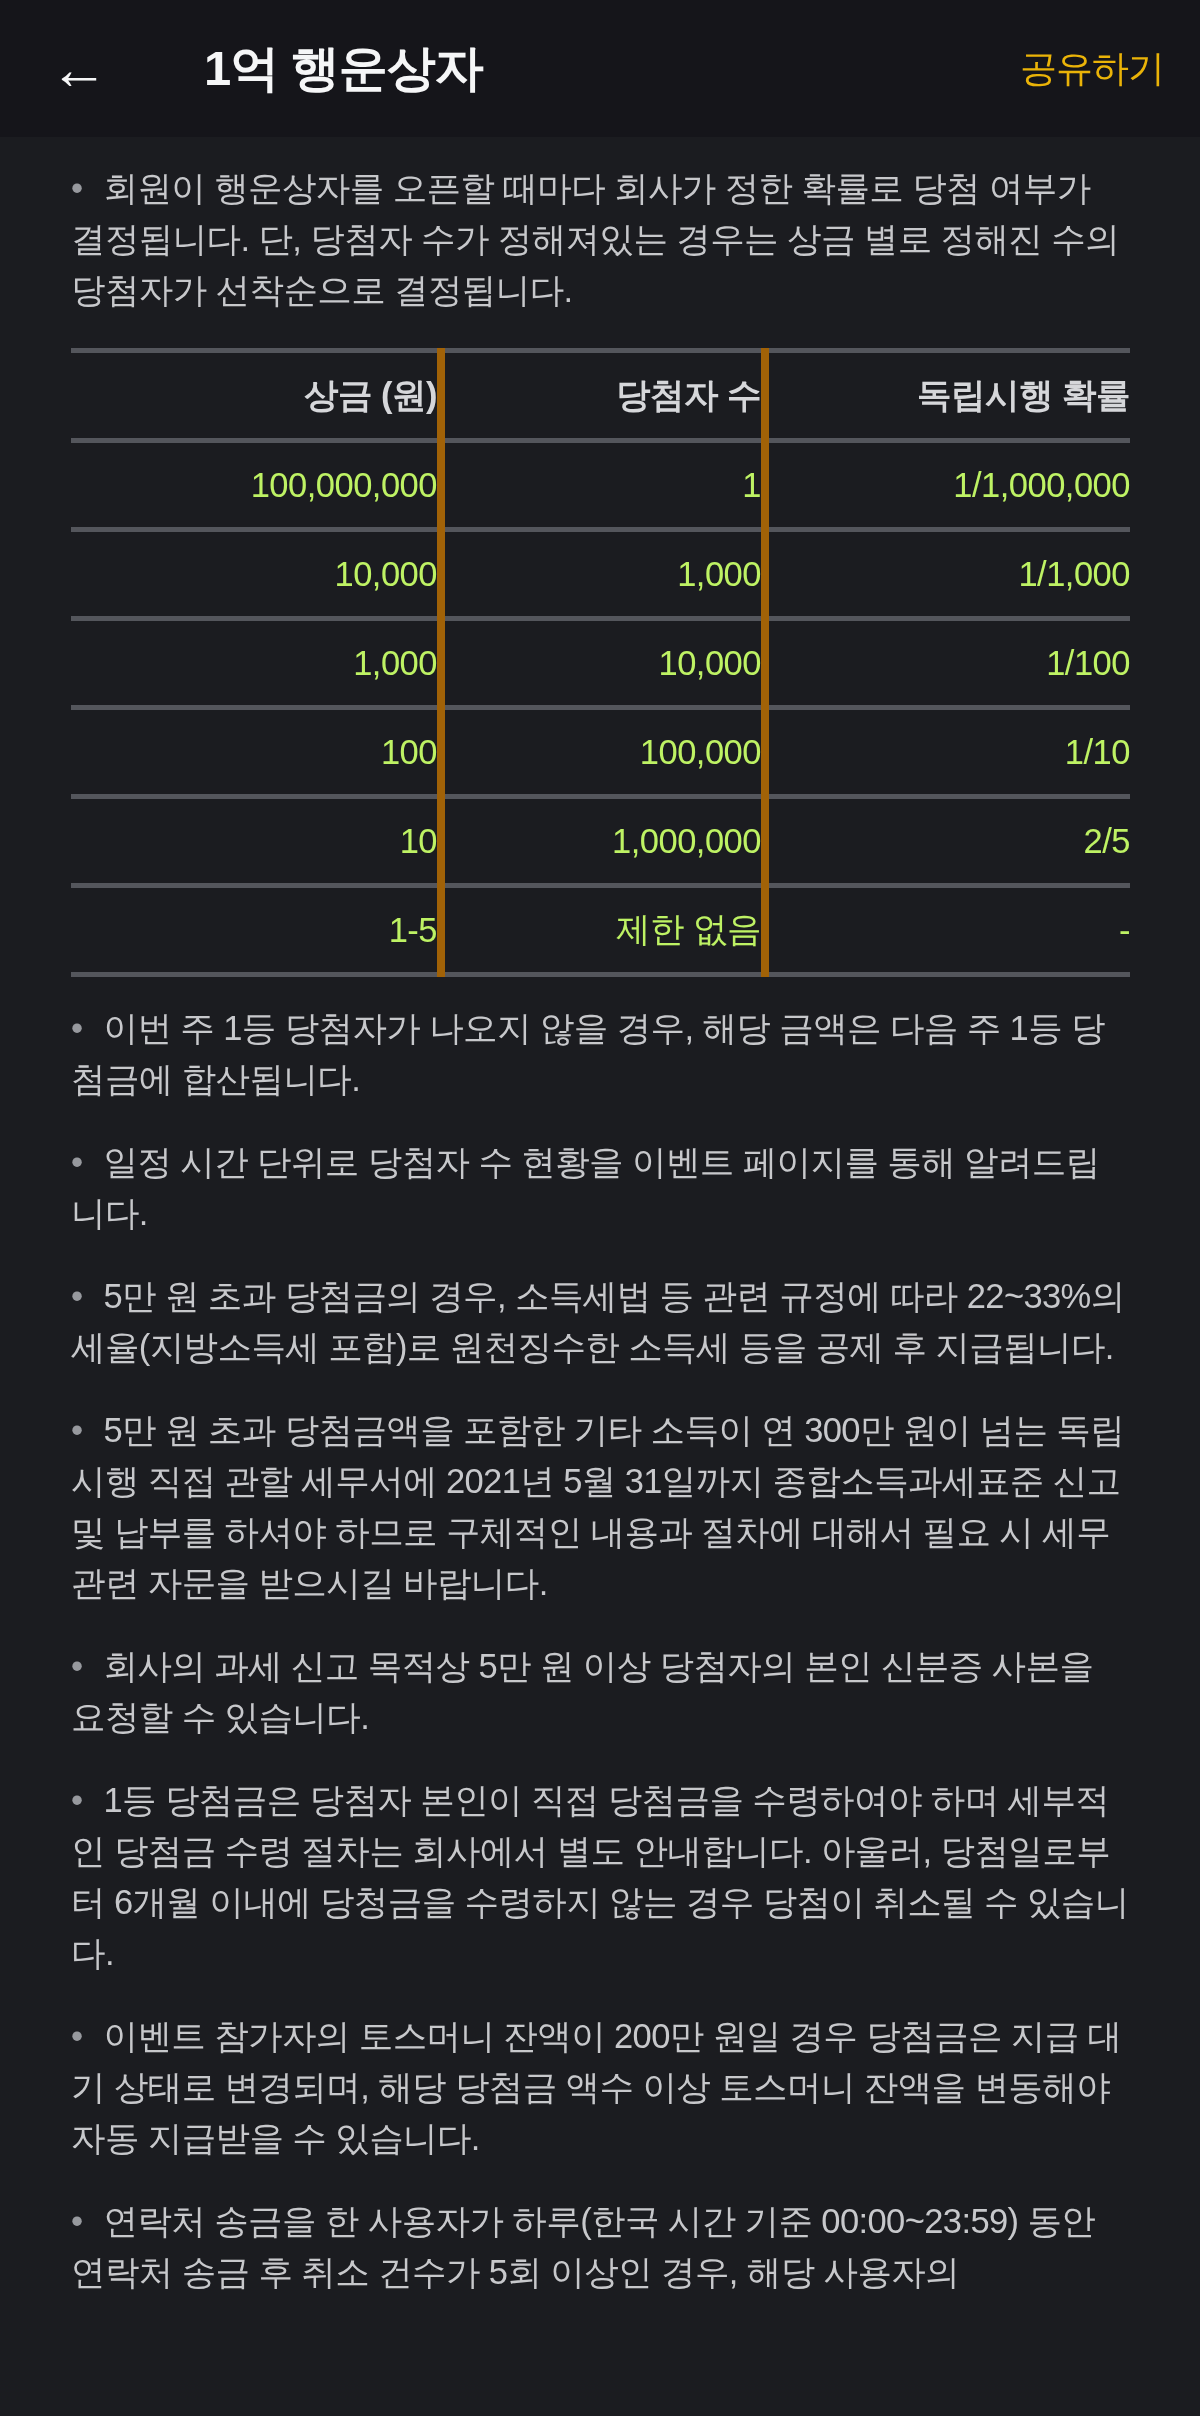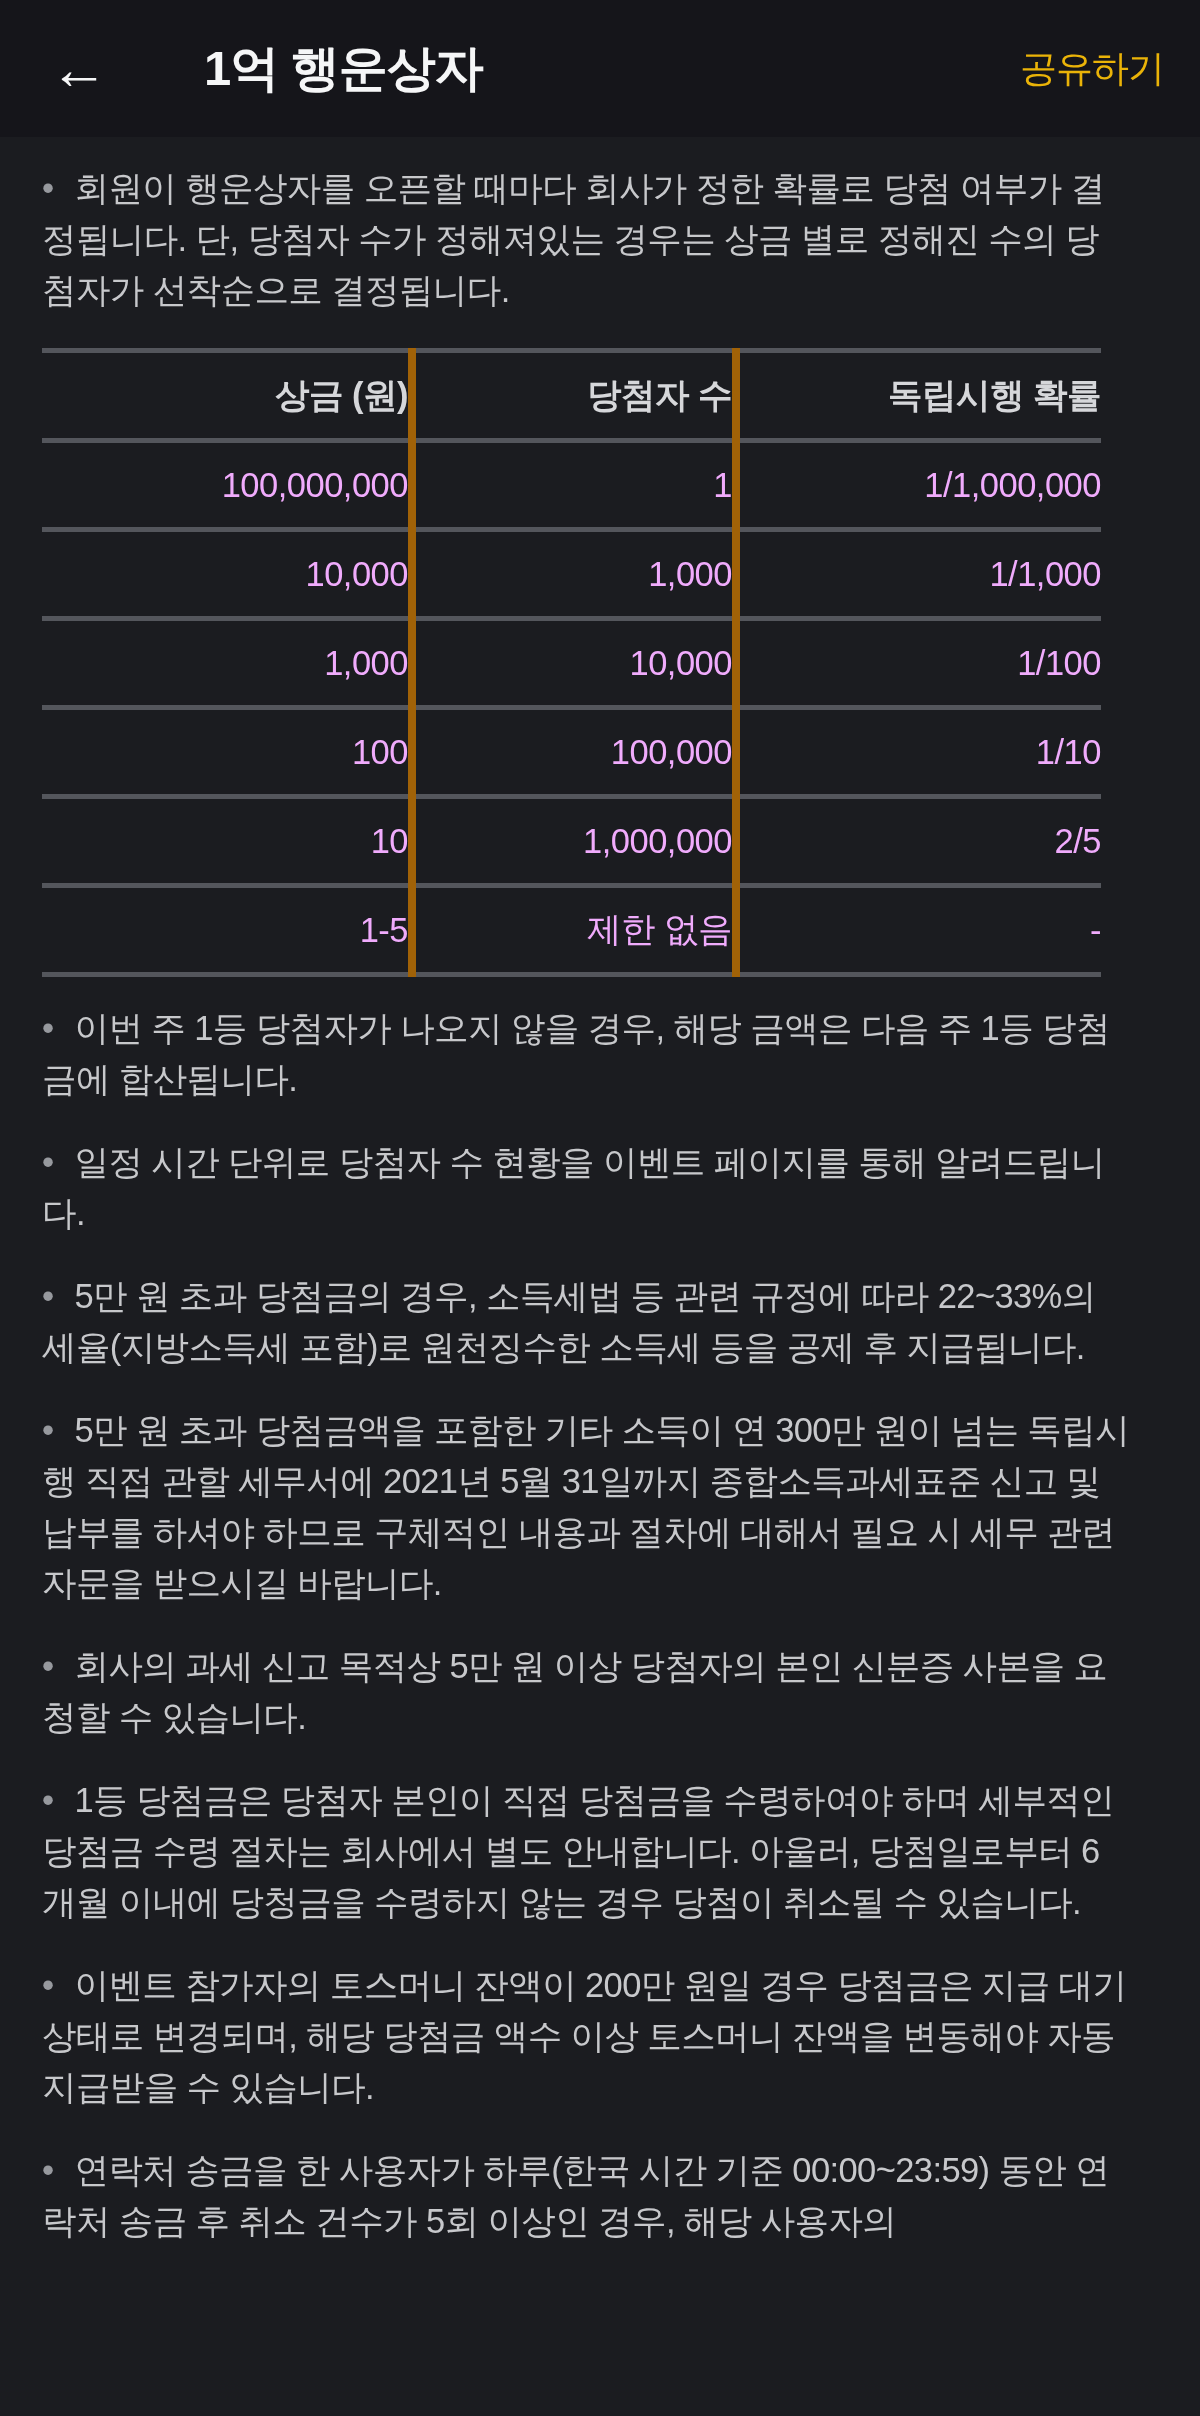--- a/index.html
+++ b/index.html
@@ -43,21 +43,21 @@
     font-size: 37px;
     color: #eab308;
     background: none;
     border: none;
     cursor: pointer;
     letter-spacing: -1px;
     font-family: Liberation Serif, serif;
   }
   
   .content {
-    padding: 26px 70px 0 42px;
+    padding: 26px 70px 0 71px;
   }
   p.bullet-item {
     font-size: 34.5px;
     line-height: 51px;
     letter-spacing: -0.6px;
     word-break: break-all;
     margin: 0 0 32px 0;
     color: #c7c8cb;
   }
   p.bullet-item .dot {
@@ -85,21 +85,21 @@
     letter-spacing: -0.5px;
   }
   table.prize-table th {
     height: 90px;
     font-weight: 700;
     color: #d6d7da;
   }
   table.prize-table td {
     height: 89px;
     font-weight: 400;
-    color: #f0abfc;
+    color: #bef264;
   }
   table.prize-table th + th,
   table.prize-table td + td {
     border-left: 8px solid #a16207;
   }
 </style>
 </head>
 <body>
 
 <header class="appbar">

